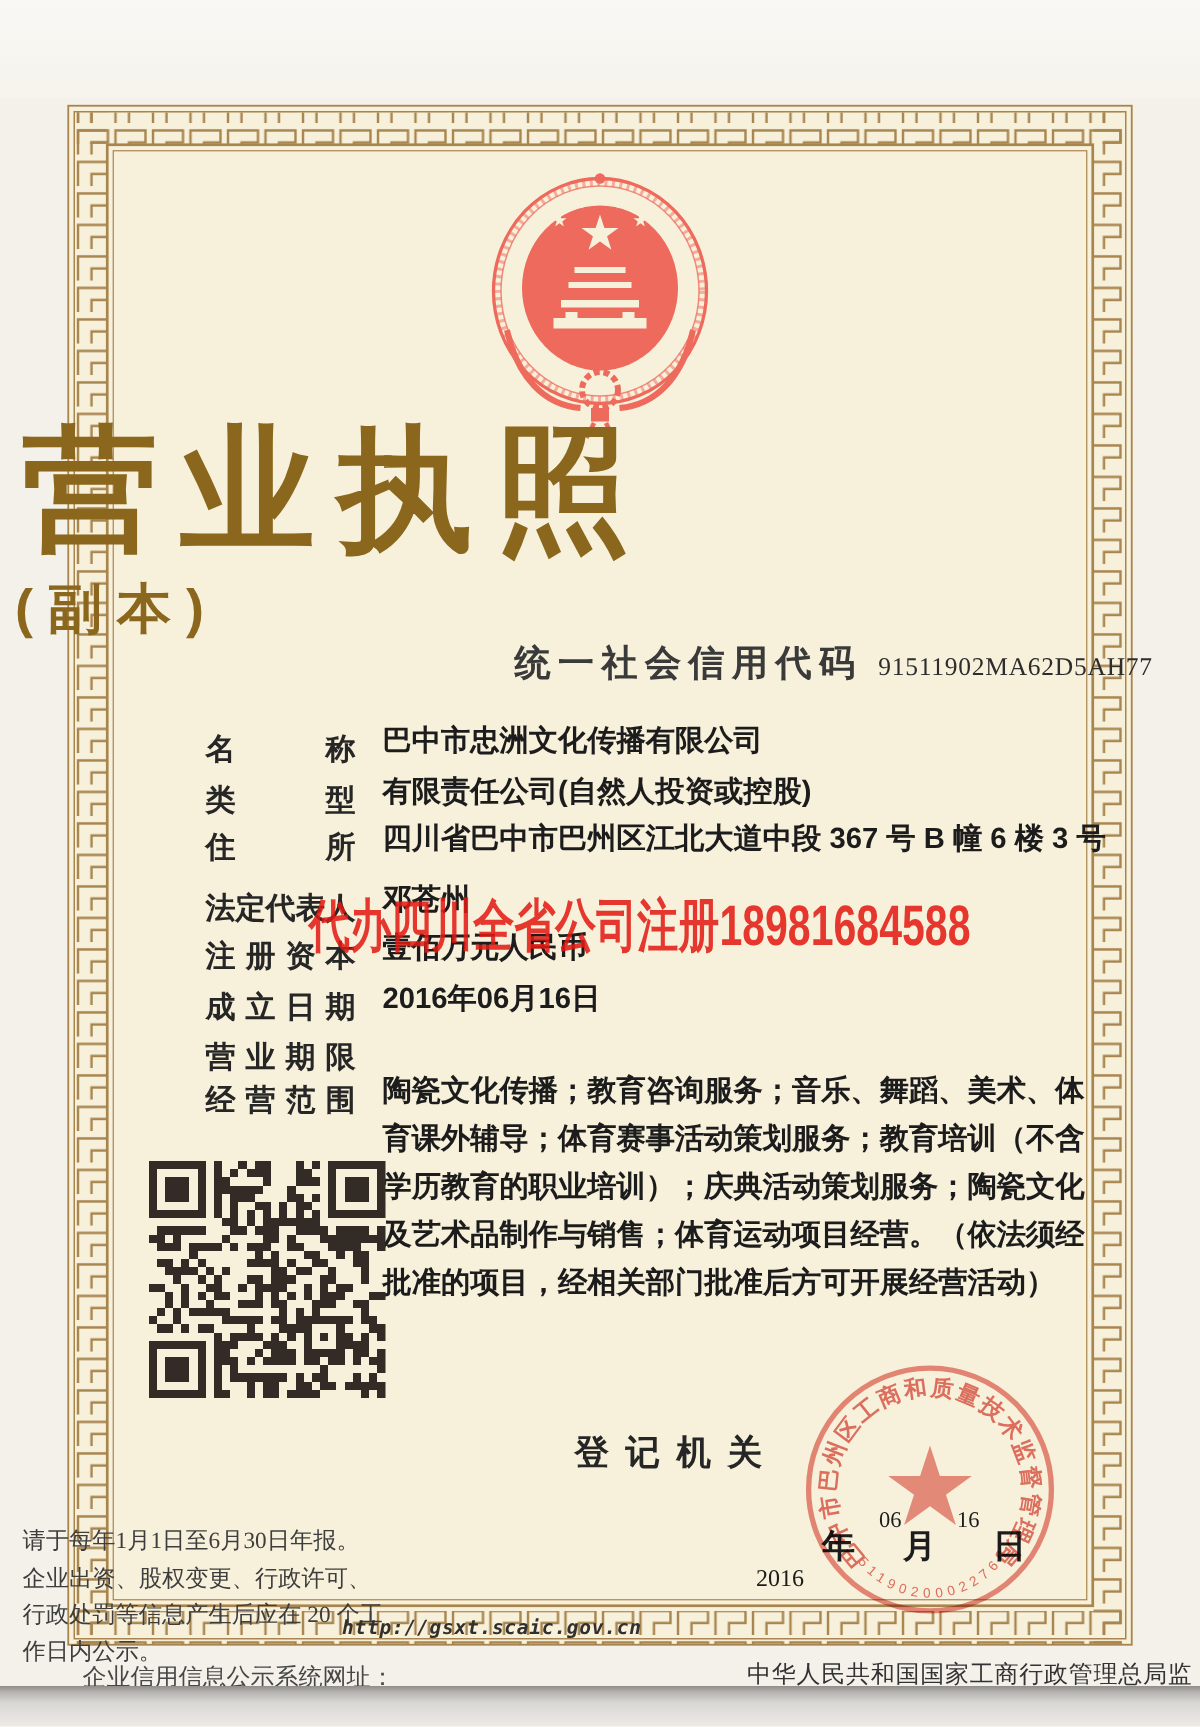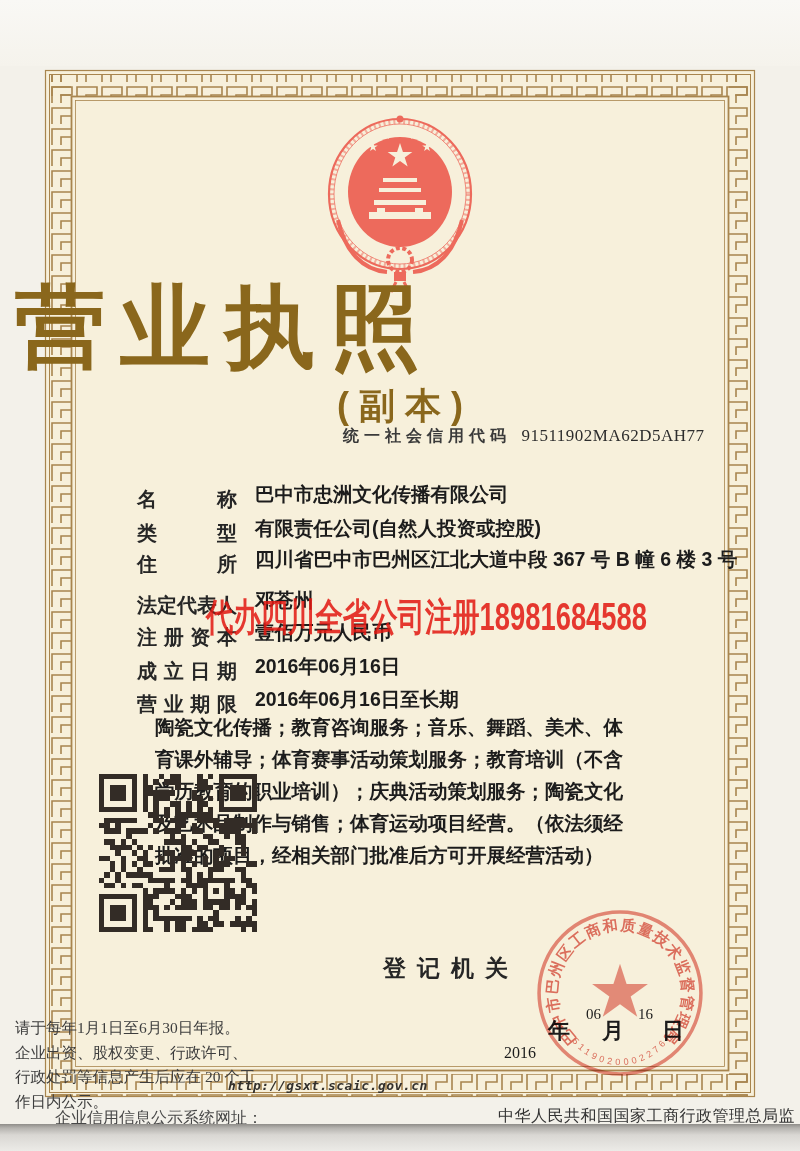--- a/index.html
+++ b/index.html
@@ -12,25 +12,25 @@
     background:linear-gradient(180deg,#f9f8f5 0%,#f5f3ec 100%);z-index:0}
   .paper-inner{position:absolute;left:45px;top:70px;width:710px;height:1027px;
     background:#f7f0db;z-index:0}
   .border-svg{position:absolute;left:0;top:0;z-index:1;pointer-events:none}
 
   .emblem{position:absolute;left:325px;top:112px;width:150px;height:182px;z-index:2}
 
   .title{position:absolute;left:0;width:800px;top:281px;text-align:left;
     font-size:90px;line-height:92px;font-weight:900;color:#8a671c;
     letter-spacing:15px;padding-left:15px;box-sizing:border-box;z-index:2}
-  .subtitle{position:absolute;left:0;width:800px;top:382px;text-align:center;
+  .subtitle{position:absolute;left:0;width:800px;top:382px;text-align:left;
     font-size:36px;font-weight:700;color:#8a671c;letter-spacing:10px;padding-left:10px;
     box-sizing:border-box;z-index:2}
   .code-line{position:absolute;left:343px;top:426px;z-index:2;white-space:nowrap}
-  .code-label{font-weight:700;font-size:16px;letter-spacing:5px;color:#3a3a3a}
+  .code-label{font-weight:700;font-size:24px;letter-spacing:5px;color:#3a3a3a}
   .code-value{font-family:"Liberation Serif",serif;font-size:17px;color:#2d2d2d;
     margin-left:6px;letter-spacing:.5px}
 
   .fields{position:absolute;left:137px;top:0;width:606px;z-index:2}
   .row{position:absolute;display:flex;left:0}
   .row .lab{width:100px;flex:none;text-align:justify;text-align-last:justify;
     font-family:"Liberation Serif",serif;font-size:20px;font-weight:600;color:#262626;
     padding-top:8px}
   .row .val{margin-left:18px;font-size:19.5px;font-weight:700;color:#1c1c1c;
     line-height:32px;white-space:nowrap}
@@ -150,23 +150,23 @@
   <div class="row" style="top:616px">
     <div class="lab">注册资本</div>
     <div class="val">壹佰万元人民币</div>
   </div>
   <div class="row" style="top:650px">
     <div class="lab">成立日期</div>
     <div class="val">2016年06月16日</div>
   </div>
   <div class="row" style="top:683px">
     <div class="lab">营业期限</div>
-    <div class="val">2016年06月16日至长期</div>
   </div>
   <div class="row" style="top:712px">
+    <div class="lab">经营范围</div>
     <div class="val wrap">陶瓷文化传播；教育咨询服务；音乐、舞蹈、美术、体育课外辅导；体育赛事活动策划服务；教育培训（不含学历教育的职业培训）；庆典活动策划服务；陶瓷文化及艺术品制作与销售；体育运动项目经营。（依法须经批准的项目，经相关部门批准后方可开展经营活动）</div>
   </div>
 </div>
 
 <div class="watermark">代办四川全省公司注册18981684588</div>
 
 <div class="qr">
   <svg id="qr-svg" viewBox="0 0 29 29">
       <path fill="#332c26" fill-rule="evenodd" d="M0,0h7v7h-7zM1,1v5h5v-5z"></path>
       <rect x="2" y="2" width="3" height="3" fill="#332c26"></rect>

